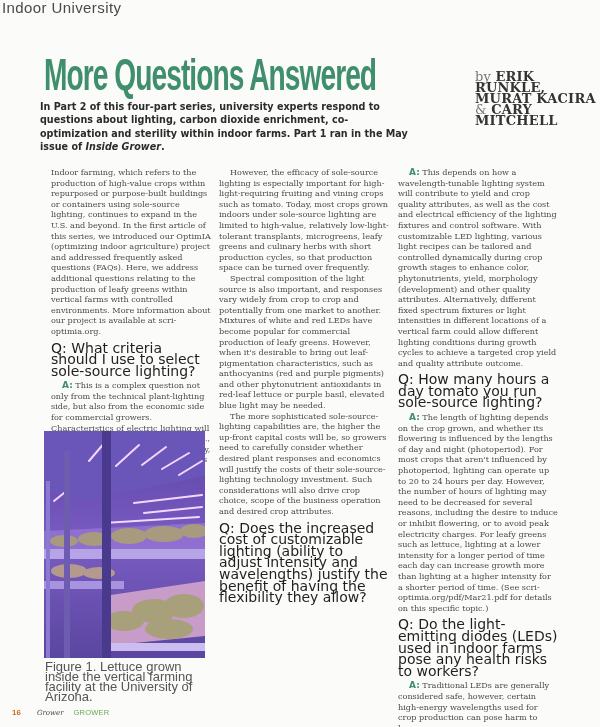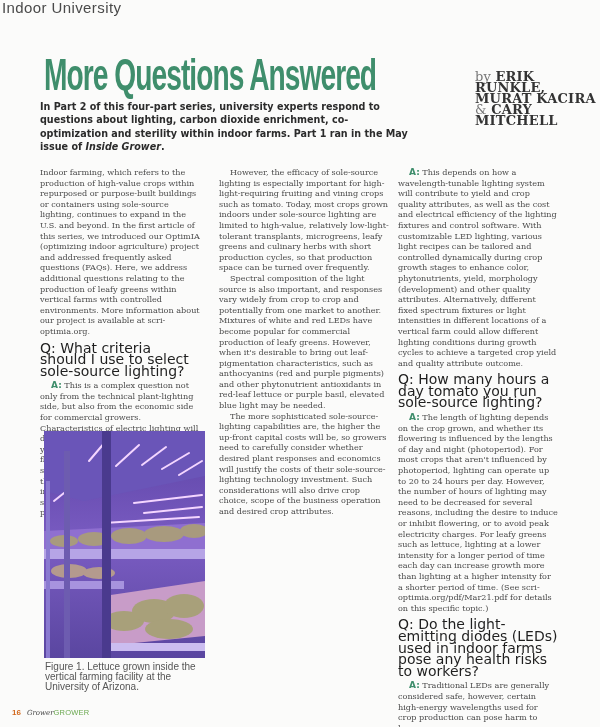--- a/index.html
+++ b/index.html
@@ -32,48 +32,48 @@
     position: absolute; left: 40px; top: 100px; width: 370px;
     font-family: "DejaVu Sans", sans-serif; font-weight: bold;
     font-size: 9.6px; line-height: 13.4px; color: #2b2b2b;
   }
   .deck em { font-style: italic; }
   .col {
     position: absolute; top: 167px;
     font-family: "DejaVu Serif", serif; font-size: 8.1px; line-height: 10.6px;
     color: #4b4b4b;
   }
-  .col1 { left: 40px; width: 160px; }
+  .col1 { left: 51px; width: 160px; }
   .col2 { left: 219px; width: 170px; }
   .col3 { left: 398px; width: 160px; }
   .col p { margin: 0; }
   .col p.indent { text-indent: 11px; }
   .q {
     font-family: "DejaVu Sans", sans-serif; font-weight: normal;
     font-size: 14px; line-height: 11.6px; color: #1f1f1f;
     margin: 6px 0 3px 0;
   }
   .a-lead {
     font-family: "DejaVu Sans", sans-serif; font-weight: bold;
     color: #3f8e6c; font-size: 9px;
   }
   .photo {
     position: absolute; left: 44px; top: 431px; width: 161px; height: 227px;
     overflow: hidden; background: #6b4bb3;
   }
   .photo svg { display: block; }
   .caption {
     position: absolute; left: 45px; top: 662px; width: 170px;
-    font-family: "Liberation Sans", sans-serif; font-size: 10px; line-height: 10px;
+    font-family: "Liberation Sans", sans-serif; font-size: 13px; line-height: 10px;
     color: #555;
   }
   .footer {
     position: absolute; left: 12px; top: 708px;
     font-family: "Liberation Sans", sans-serif; font-size: 8px;
-    display: flex; gap: 6px; align-items: center;
+    display: flex; gap: 16px; align-items: center;
   }
   .footer .pg { color: #d2691e; font-weight: bold; }
   .footer .brand1 { font-family: "DejaVu Serif", serif; font-style: italic; color: #444; font-size: 7px; }
   .footer .brand2 { color: #6aa84f; font-size: 7.5px; letter-spacing: 0.2px; margin-left: -6px; }
 </style>
 </head>
 <body>
 
 <div class="section-label">Indoor University</div>
 
@@ -147,20 +147,21 @@
     <rect x="2" y="50" width="4" height="177" fill="#8a7ad0"></rect>
   </svg>
 </div>
 
 <div class="caption">Figure 1. Lettuce grown inside the vertical farming facility at the University of Arizona.</div>
 
 <div class="col col2">
   <p class="indent">However, the efficacy of sole-source lighting is especially important for high-light-requiring fruiting and vining crops such as tomato. Today, most crops grown indoors under sole-source lighting are limited to high-value, relatively low-light-tolerant transplants, microgreens, leafy greens and culinary herbs with short production cycles, so that production space can be turned over frequently.</p>
   <p class="indent">Spectral composition of the light source is also important, and responses vary widely from crop to crop and potentially from one market to another. Mixtures of white and red LEDs have become popular for commercial production of leafy greens. However, when it's desirable to bring out leaf-pigmentation characteristics, such as anthocyanins (red and purple pigments) and other phytonutrient antioxidants in red-leaf lettuce or purple basil, elevated blue light may be needed.</p>
   <p class="indent">The more sophisticated sole-source-lighting capabilities are, the higher the up-front capital costs will be, so growers need to carefully consider whether desired plant responses and economics will justify the costs of their sole-source-lighting technology investment. Such considerations will also drive crop choice, scope of the business operation and desired crop attributes.</p>
+  <div class="q">Q: Does the increased cost of customizable lighting (ability to adjust intensity and wavelengths) justify the benefit of having the flexibility they allow?</div>
 </div>
 
 <div class="col col3">
   <p class="indent"><span class="a-lead">A:</span><span> This depends on how a wavelength-tunable lighting system will contribute to yield and crop quality attributes, as well as the cost and electrical efficiency of the lighting fixtures and control software. With customizable LED lighting, various light recipes can be tailored and controlled dynamically during crop growth stages to enhance color, phytonutrients, yield, morphology (development) and other quality attributes. Alternatively, different fixed spectrum fixtures or light intensities in different locations of a vertical farm could allow different lighting conditions during growth cycles to achieve a targeted crop yield and quality attribute outcome.</span></p>
   <div class="q">Q: How many hours a day tomato you run sole-source lighting?</div>
   <p class="indent"><span class="a-lead">A:</span><span> The length of lighting depends on the crop grown, and whether its flowering is influenced by the lengths of day and night (photoperiod). For most crops that aren't influenced by photoperiod, lighting can operate up to 20 to 24 hours per day. However, the number of hours of lighting may need to be decreased for several reasons, including the desire to induce or inhibit flowering, or to avoid peak electricity charges. For leafy greens such as lettuce, lighting at a lower intensity for a longer period of time each day can increase growth more than lighting at a higher intensity for a shorter period of time. (See scri-optimia.org/pdf/Mar21.pdf for details on this specific topic.)</span></p>
   <div class="q">Q: Do the light-emitting diodes (LEDs) used in indoor farms pose any health risks to workers?</div>
   <p class="indent"><span class="a-lead">A:</span><span> Traditional LEDs are generally considered safe, however, certain high-energy wavelengths used for crop production can pose harm to humans.</span></p>
 </div>
 

